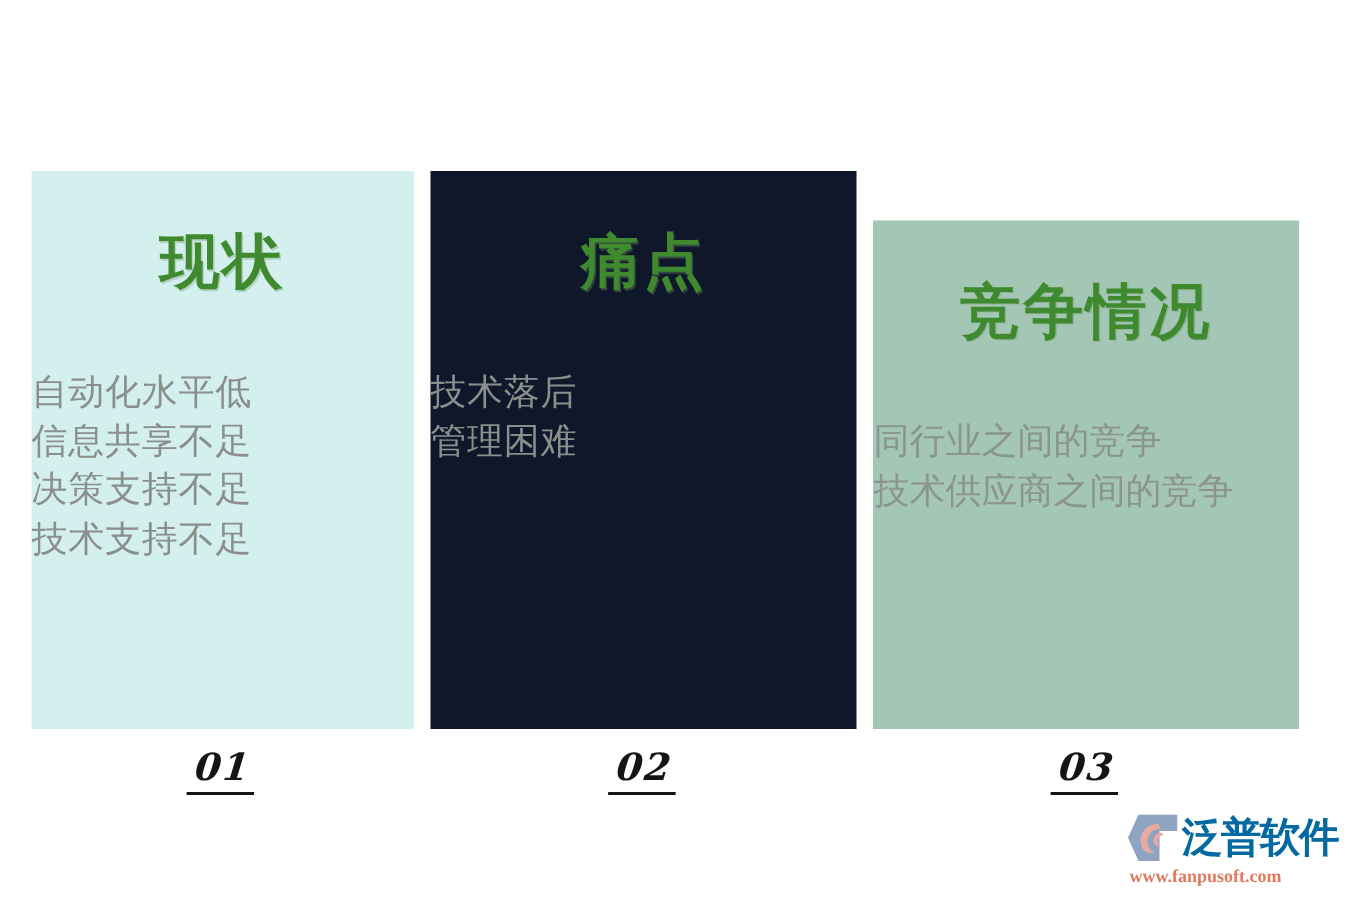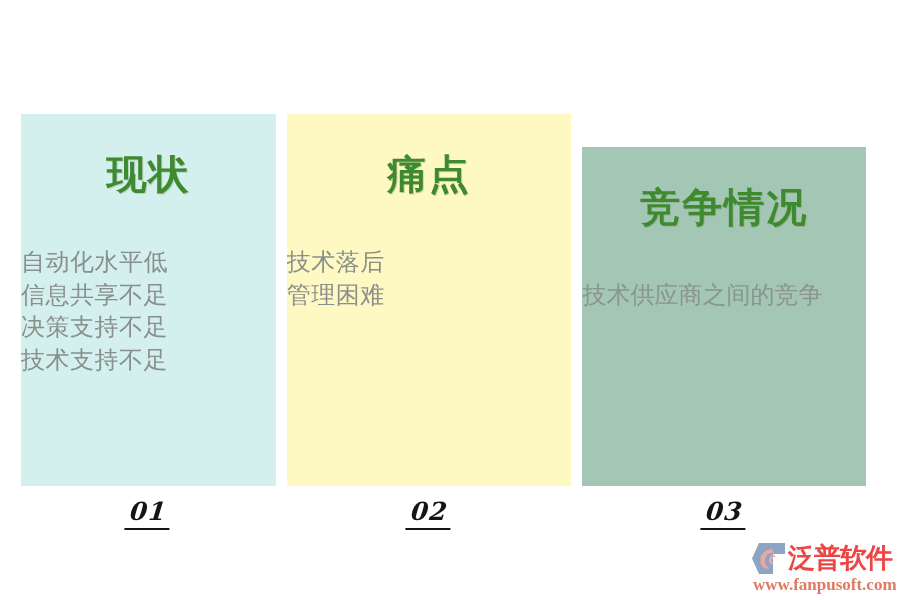--- a/index.html
+++ b/index.html
@@ -32,21 +32,21 @@
     gap: 11px;
   }
 
   .panel {
     position: relative;
     box-sizing: border-box;
     overflow: hidden;
     padding-left: 40px;
   }
   .panel.p1 { width: 256px; background: #d3f0ee; }
-  .panel.p2 { width: 286px; background: #fef9c3; }
+  .panel.p2 { width: 286px; background: #0f172a; }
   .panel.p3 { width: 285px; background: #a3c7b4; margin-top: 33px; }
 
   .panel-title {
     position: absolute;
     left: 0;
     right: 0;
     top: 38px;
     text-align: center;
     font-size: 40px;
     line-height: 46px;
@@ -134,28 +134,28 @@
     width: 33px;
     height: 31px;
     flex: 0 0 auto;
     margin-right: 3px;
   }
   .logo-name {
     font-family: "Liberation Sans", "DejaVu Sans", sans-serif;
     font-weight: bold;
     font-size: 27px;
     line-height: 30px;
-    color: #ef4444;
+    color: #0369a1;
     letter-spacing: -1px;
     white-space: nowrap;
   }
   .logo-url {
     font-family: "Liberation Serif", "DejaVu Serif", serif;
     font-weight: bold;
-    font-size: 17px;
+    font-size: 12px;
     line-height: 17px;
     color: #e07a5f;
     letter-spacing: 0px;
     margin-top: 1px;
     margin-left: 1px;
     white-space: nowrap;
   }
 </style>
 </head>
 <body>
@@ -178,20 +178,21 @@
       <div class="panel-title">痛点</div>
       <div class="panel-lines">
         <span class="line">技术落后</span>
         <span class="line">管理困难</span>
       </div>
     </div>
 
     <div class="panel p3">
       <div class="panel-title">竞争情况</div>
       <div class="panel-lines">
+        <span class="line">同行业之间的竞争</span>
         <span class="line">技术供应商之间的竞争</span>
       </div>
     </div>
 
   </div>
 
   <div class="steps">
     <div class="step s1">
       <span class="step-num">01</span>
     </div>

